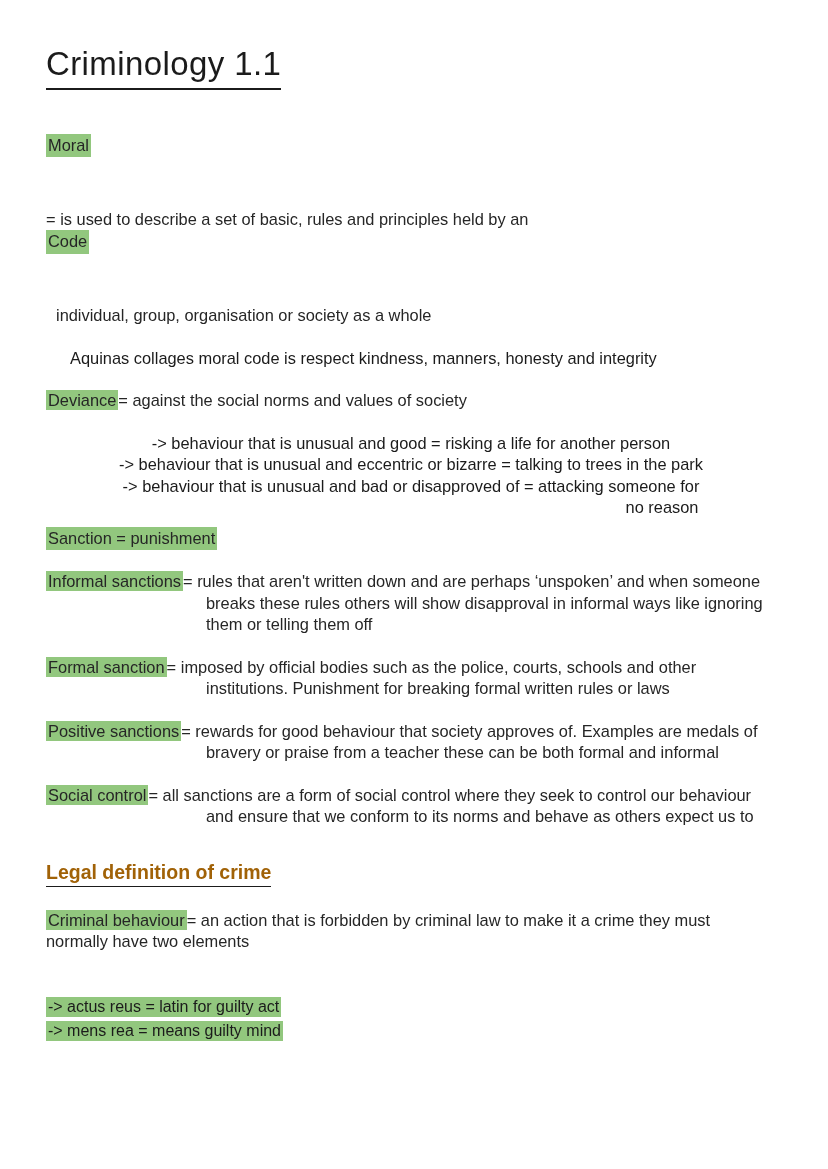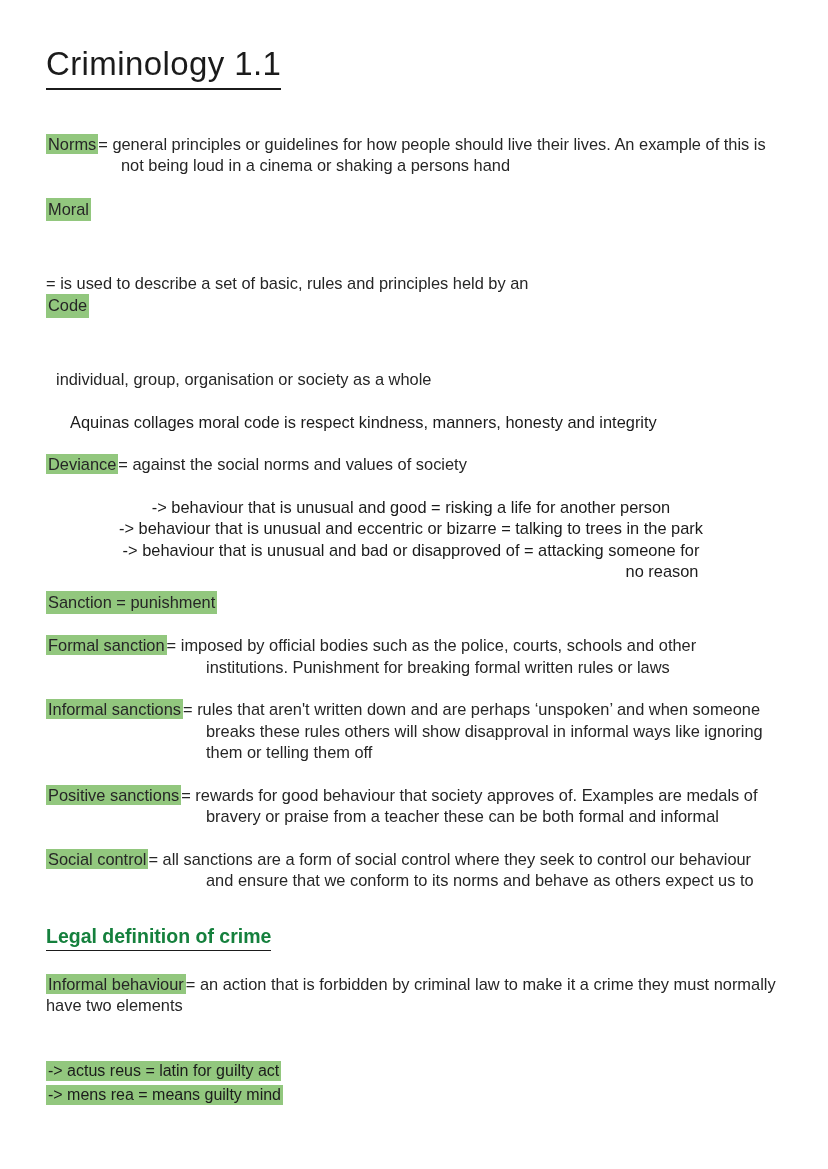--- a/index.html
+++ b/index.html
@@ -77,21 +77,21 @@
     margin-bottom: 21px;
     margin-left: 24px;
   }
   .sub-heading {
     font-size: 19.5px;
     line-height: 26px;
     display: inline-block;
     border-bottom: 1.6px solid #1b1b1b;
     padding-bottom: 1px;
     margin: 10px 3px 23px 0;
-    color: #15803d;
+    color: #a16207;
   }
   .moral-row {
     display: flex;
     align-items: flex-start;
     font-size: 16.4px;
     line-height: 21.5px;
     flex-direction: column;
   }
   .moral-label {
     width: 75px;
@@ -102,23 +102,20 @@
   .tight { margin-bottom: 4px; margin-top: 44px; }
   .hl-line { display: inline-block; }
 </style>
 </head>
 <body>
 
 <div class="page">
 
   <h1 class="doc-title">Criminology 1.1</h1>
 
-  <div class="block defn indent-133">
-    <span class="hl">Norms</span><span>= general principles or guidelines for how people should live their lives. An example of this is not being loud in a cinema or shaking a persons hand</span>
-  </div>
 
 
   <div class="block">
     <div class="moral-row">
       <span class="moral-label"><span class="hl">Moral</span></span>
       <span class="moral-text">= is used to describe a set of basic, rules and principles held by an</span>
     </div>
     <div class="moral-row">
       <span class="moral-label"><span class="hl">Code</span></span>
       <span class="moral-text" style="padding-left:10px;text-align:right;">individual, group, organisation or society as a whole</span>
@@ -136,41 +133,41 @@
     <div class="arrow-line">-&gt; behaviour that is unusual and eccentric or bizarre = talking to trees in the park</div>
     <div class="arrow-line">-&gt; behaviour that is unusual and bad or disapproved of = attacking someone for</div>
     <div class="no-reason">no reason</div>
   </div>
 
   <div class="block">
     <span class="hl hl-line">Sanction = punishment</span>
   </div>
 
   <div class="block defn indent-218">
-    <span class="hl">Formal sanction</span><span>= imposed by official bodies such as the police, courts, schools and other institutions. Punishment for breaking formal written rules or laws</span>
+    <span class="hl">Informal sanctions</span><span>= rules that aren't written down and are perhaps ‘unspoken’ and when someone breaks these rules others will show disapproval in informal ways like ignoring them or telling them off</span>
   </div>
 
   <div class="block defn indent-218">
-    <span class="hl">Informal sanctions</span><span>= rules that aren't written down and are perhaps ‘unspoken’ and when someone breaks these rules others will show disapproval in informal ways like ignoring them or telling them off</span>
+    <span class="hl">Formal sanction</span><span>= imposed by official bodies such as the police, courts, schools and other institutions. Punishment for breaking formal written rules or laws</span>
   </div>
 
   <div class="block defn indent-218">
     <span class="hl">Positive sanctions</span><span>= rewards for good behaviour that society approves of. Examples are medals of bravery or praise from a teacher these can be both formal and informal</span>
   </div>
 
   <div class="block defn indent-218">
     <span class="hl">Social control</span><span>= all sanctions are a form of social control where they seek to control our behaviour and ensure that we conform to its norms and behave as others expect us to</span>
   </div>
 
   <div>
     <h2 class="sub-heading">Legal definition of crime</h2>
   </div>
 
   <div class="block defn flat">
-    <span class="hl">Informal behaviour</span><span>= an action that is forbidden by criminal law to make it a crime they must normally have two elements</span>
+    <span class="hl">Criminal behaviour</span><span>= an action that is forbidden by criminal law to make it a crime they must normally have two elements</span>
   </div>
 
   <div>
     <div class="arrow-line tight"><span class="hl hl-line">-&gt; actus reus = latin for guilty act</span></div>
     <div class="arrow-line"><span class="hl hl-line">-&gt; mens rea = means guilty mind</span></div>
   </div>
 
 </div>
 
 </body></html>

